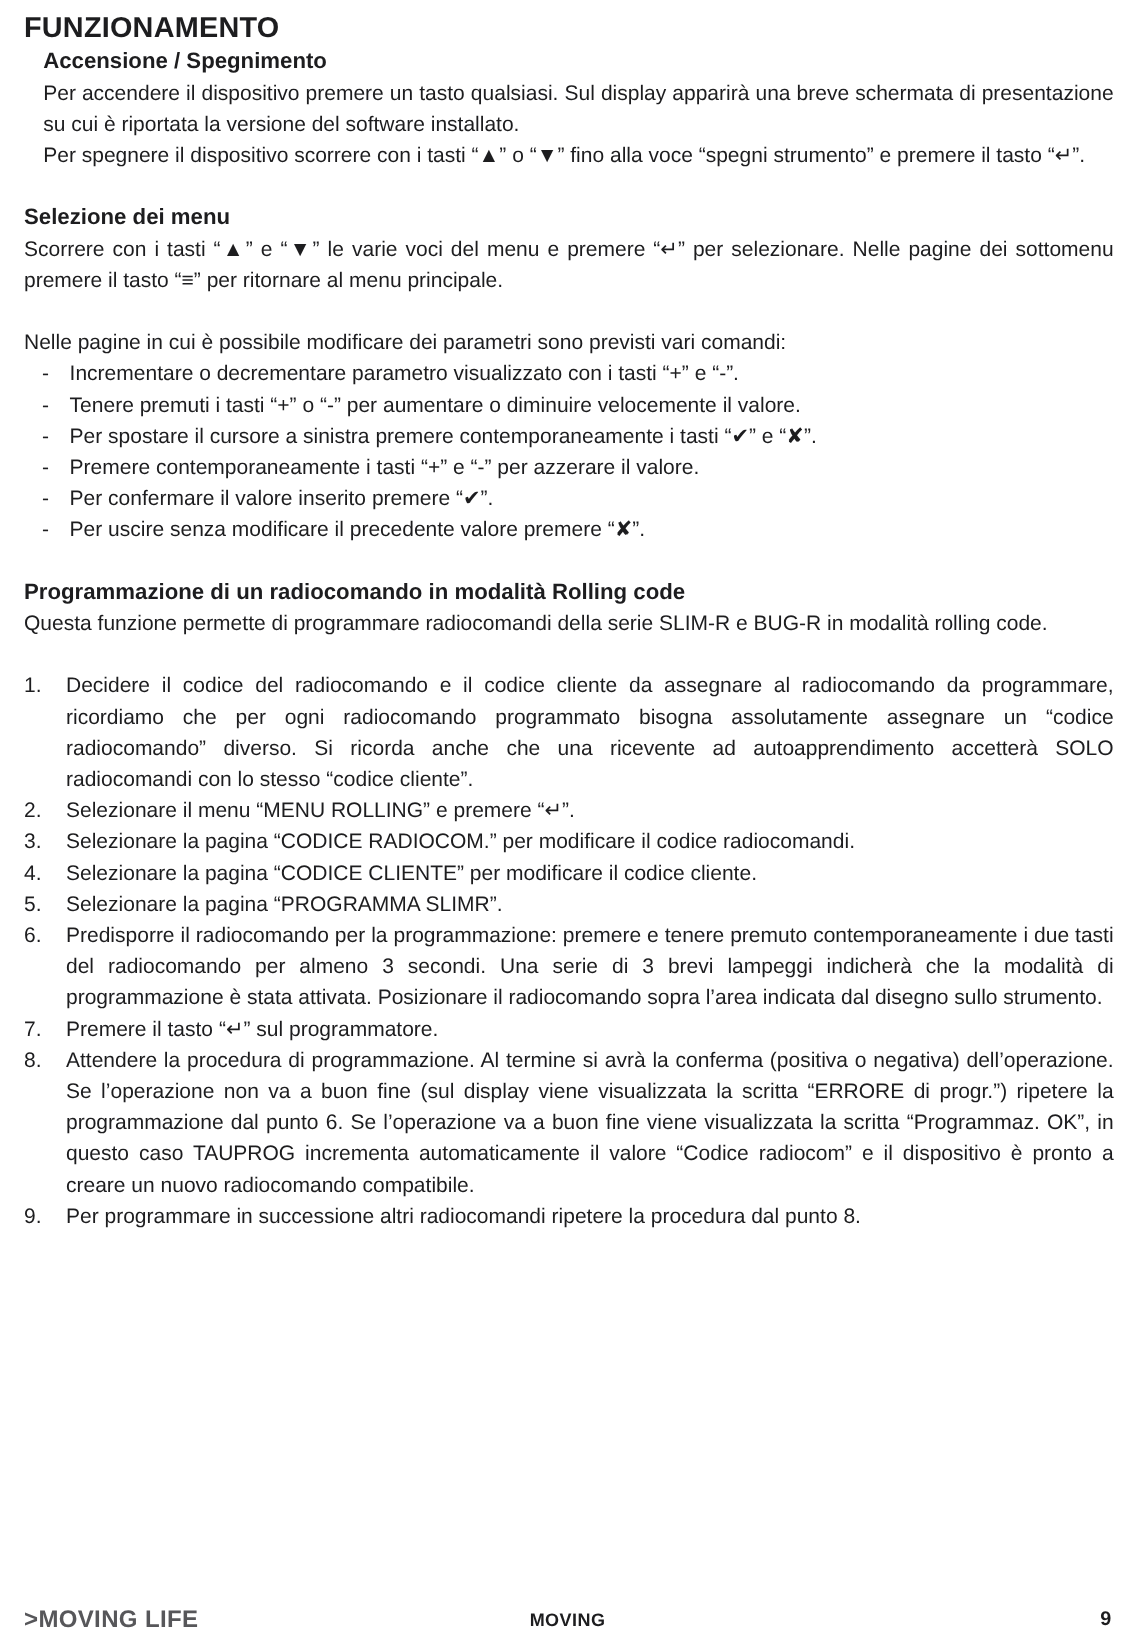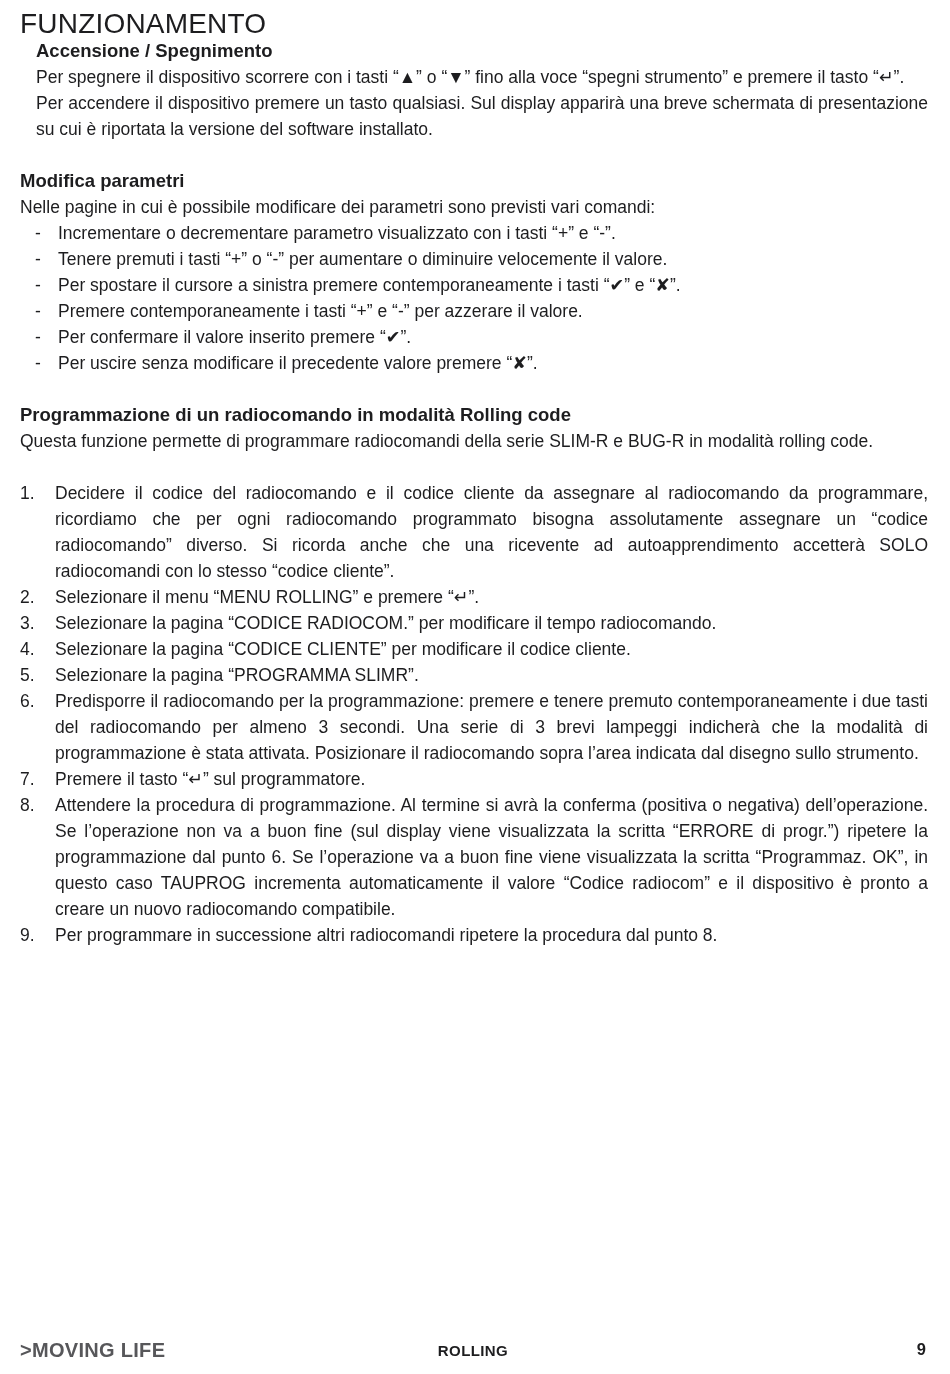--- a/index.html
+++ b/index.html
@@ -8,23 +8,23 @@
     width: 950px;
     height: 1374px;
     position: relative;
     overflow: hidden;
     font-family: "Liberation Sans", sans-serif;
     color: #1d1d1f;
   }
   .page { padding: 10px 22px 0 20px; }
 
   h1 {
-    font-size: 28px;
+    font-size: 24px;
     line-height: 28px;
-    font-weight: normal;
+    font-weight: bold;
     letter-spacing: 0.2px;
   }
   h2 {
     font-size: 18.5px;
     line-height: 26px;
     font-weight: bold;
   }
   .sec { margin-top: 26px; }
   .sec-first { margin-top: 0; margin-left: 16px; }
 
@@ -84,27 +84,30 @@
 </style>
 </head>
 <body>
 
 <div class="page">
 
   <h1>FUNZIONAMENTO</h1>
 
   <section class="sec sec-first">
     <h2>Accensione / Spegnimento</h2>
+    <p class="just">Per accendere il dispositivo premere un tasto qualsiasi. Sul display apparirà una breve schermata di presentazione su cui è riportata la versione del software installato.</p>
     <p class="just">Per spegnere il dispositivo scorrere con i tasti “▲” o “▼” fino alla voce “spegni strumento” e premere il tasto “↵”.</p>
-    <p class="just">Per accendere il dispositivo premere un tasto qualsiasi. Sul display apparirà una breve schermata di presentazione su cui è riportata la versione del software installato.</p>
   </section>
 
+  <section class="sec">
+    <h2>Selezione dei menu</h2>
+    <p class="just">Scorrere con i tasti “▲” e “▼” le varie voci del menu e premere “↵” per selezionare. Nelle pagine dei sottomenu premere il tasto “≡” per ritornare al menu principale.</p>
+  </section>
 
   <section class="sec">
-    <h2>Modifica parametri</h2>
     <p class="just">Nelle pagine in cui è possibile modificare dei parametri sono previsti vari comandi:</p>
 
     <div class="dash-list">
       <div class="dash-item">
         <div class="marker">-</div>
         <div class="itext">Incrementare o decrementare parametro visualizzato con i tasti “+” e “-”.</div>
       </div>
       <div class="dash-item">
         <div class="marker">-</div>
         <div class="itext">Tenere premuti i tasti “+” o “-” per aumentare o diminuire velocemente il valore.</div>
@@ -139,21 +142,21 @@
       <div class="step">
         <div class="num">1.</div>
         <div class="stext">Decidere il codice del radiocomando e il codice cliente da assegnare al radiocomando da programmare, ricordiamo che per ogni radiocomando programmato bisogna assolutamente assegnare un “codice radiocomando” diverso. Si ricorda anche che una ricevente ad autoapprendimento accetterà SOLO radiocomandi con lo stesso “codice cliente”.</div>
       </div>
       <div class="step">
         <div class="num">2.</div>
         <div class="stext">Selezionare il menu “MENU ROLLING” e premere “↵”.</div>
       </div>
       <div class="step">
         <div class="num">3.</div>
-        <div class="stext">Selezionare la pagina “CODICE RADIOCOM.” per modificare il tempo radiocomando.</div>
+        <div class="stext">Selezionare la pagina “CODICE RADIOCOM.” per modificare il codice radiocomandi.</div>
       </div>
       <div class="step">
         <div class="num">4.</div>
         <div class="stext">Selezionare la pagina “CODICE CLIENTE” per modificare il codice cliente.</div>
       </div>
       <div class="step">
         <div class="num">5.</div>
         <div class="stext">Selezionare la pagina “PROGRAMMA SLIMR”.</div>
       </div>
       <div class="step">
@@ -172,15 +175,15 @@
         <div class="num">9.</div>
         <div class="stext">Per programmare in successione altri radiocomandi ripetere la procedura dal punto 8.</div>
       </div>
     </div>
   </section>
 
 </div>
 
 <div class="footer">
   <div class="f-left">&gt;MOVING LIFE</div>
-  <div class="f-center">ROLLING</div>
+  <div class="f-center">MOVING</div>
   <div class="f-right">9</div>
 </div>
 
 </body></html>

